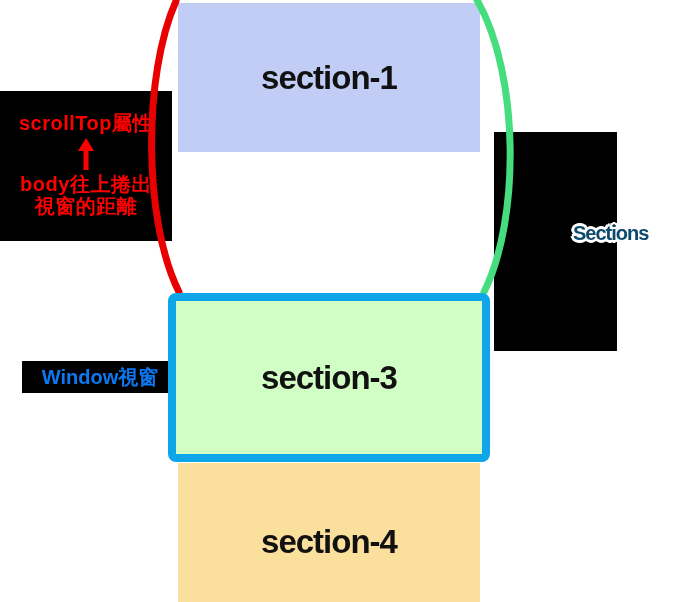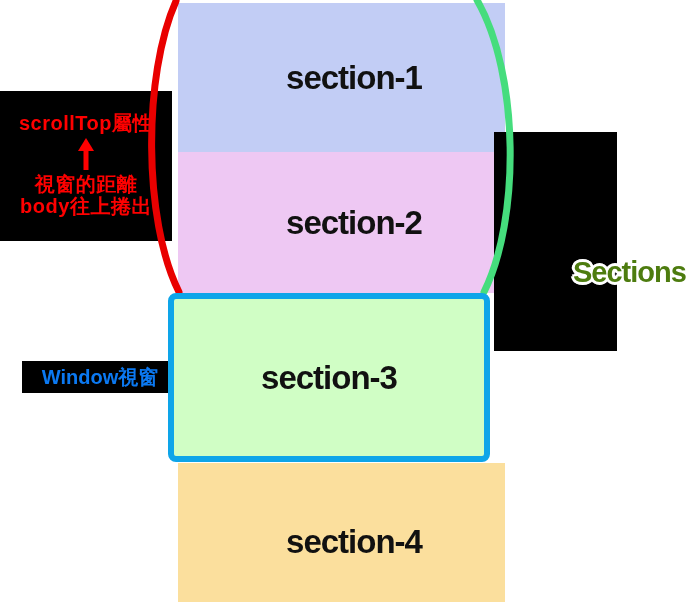--- a/index.html
+++ b/index.html
@@ -6,21 +6,21 @@
   .canvas {
     position:relative; width:700px; height:602px; overflow:hidden;
     background:#ffffff; font-family:"Liberation Sans", sans-serif;
   }
   .abs { position:absolute; }
 
   
   .section {
     left:178px; width:302px;
     display:flex; align-items:center; justify-content:center;
-    font-weight:bold; font-size:33px; letter-spacing:-1px; color:#111111;padding-left:25px;
+    font-weight:bold; font-size:33px; letter-spacing:-1px; color:#111111;
   }
   .s1 { top:3px;   height:149px; }
   .s2 { top:152px; height:141px; }
   .s4 { top:463px; height:158px; }
 
   
   .blackbox { background:#000000; }
   .scroll-label {
     left:0; top:60px; width:172px; height:150px;
     display:flex; flex-direction:column; align-items:center;
@@ -30,69 +30,65 @@
   }
   .scroll-label .arrow-wrap { margin:4px 0 3px 0; height:32px; }
   .right-box { left:494px; top:132px; width:123px; height:219px; }
 
   
   .arcs { left:0; top:0; pointer-events:none; }
 
   
   .viewport {
     left:168px; top:293px; width:322px; height:169px;
-    box-sizing:border-box; border:6px solid #0ea5e9; border-radius:8px;
+    box-sizing:border-box; border:8px solid #0ea5e9; border-radius:8px;
     display:flex; align-items:center; justify-content:center;
     font-weight:bold; font-size:33px; letter-spacing:-1px; color:#111111;
   }
 
   
   .window-label {
     left:22px; top:361px; width:146px; height:32px;
     display:flex; align-items:center; justify-content:center;
     padding-left:10px; box-sizing:border-box;
     color:#0b79f2; font-weight:bold; font-size:20px;
   }
 
   
   .sections-callout {
     left:573px; top:222px;
-    color:#4d7c0f; font-weight:bold; font-size:29px; letter-spacing:-1px;
+    color:#0c4a6e; font-weight:bold; font-size:20px; letter-spacing:-1px;
     text-shadow:
       3px 0 0 #ffffff, -3px 0 0 #ffffff, 0 3px 0 #ffffff, 0 -3px 0 #ffffff,
       2px 2px 0 #ffffff, -2px 2px 0 #ffffff, 2px -2px 0 #ffffff, -2px -2px 0 #ffffff;
     white-space:nowrap;
-    margin-top:34px;
   }
 </style>
 </head>
 <body>
 
 <div class="canvas">
 
   <div class="abs section s1" style="background-color: rgb(194, 205, 245);">
     <span>section-1</span>
-  </div>
-  <div class="abs section s2" style="background-color: rgb(238, 200, 243);">
-    <span>section-2</span>
   </div>
   <div class="abs section s4" style="background-color: rgb(251, 223, 157);">
     <span>section-4</span>
   </div>
 
   <div class="abs blackbox scroll-label" style="background-color: rgb(0, 0, 0);">
     <span>scrollTop屬性</span>
     <span class="arrow-wrap">
       <svg width="22" height="32" viewBox="0 0 22 32">
         <polygon points="11,0 3,13 19,13" fill="#ff0000"></polygon>
         <rect x="8.5" y="11" width="5" height="21" fill="#ff0000"></rect>
       </svg>
     </span>
+    <span>body往上捲出</span>
     <span>視窗的距離</span>
-    <span>body往上捲出</span>
   </div>
 
   <div class="abs blackbox right-box" style="background-color: rgb(0, 0, 0);"></div>
 
   <svg class="abs arcs" width="700" height="602" viewBox="0 0 700 602">
     <path d="M 176,1 C 143,75 143,220 179,292" fill="none" stroke-width="7" stroke-linecap="round" stroke="#e90000"></path>
     <path d="M 477,0 C 520,75 520,220 484,292" fill="none" stroke-width="7" stroke-linecap="round" stroke="#45dd7d"></path>
   </svg>
 
   <div class="abs viewport" style="background-color: rgb(208, 254, 197);">

